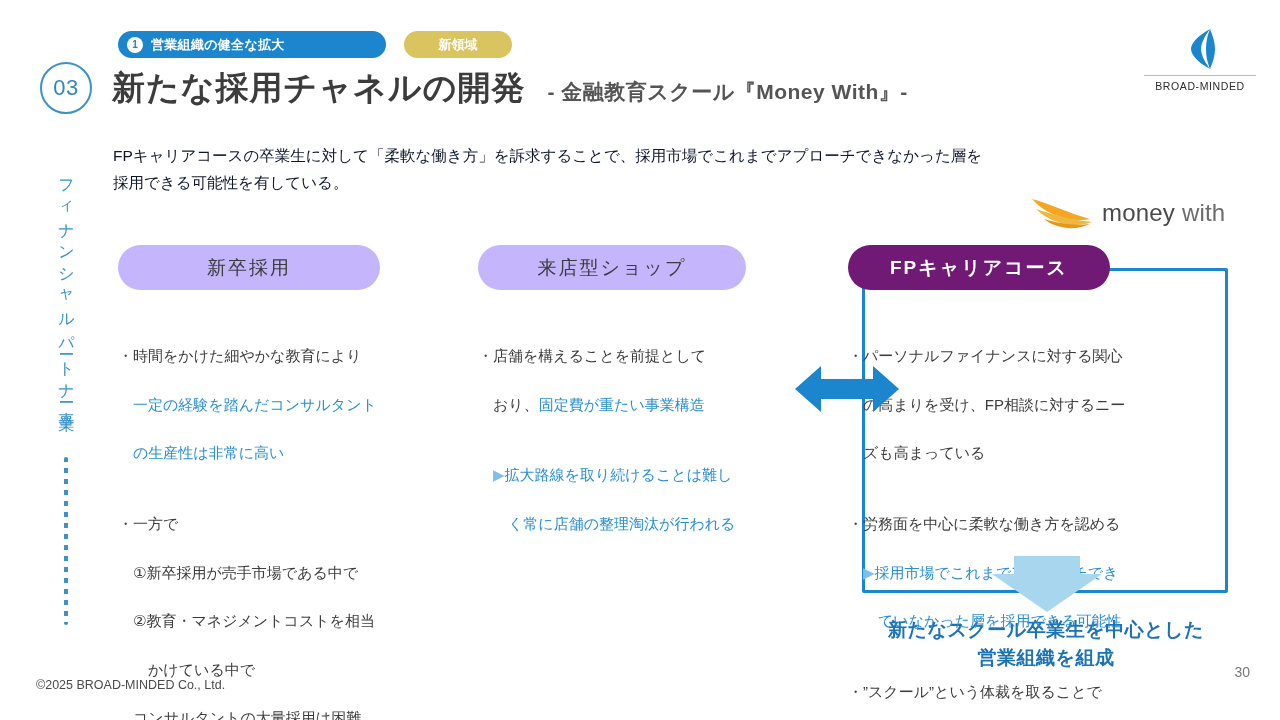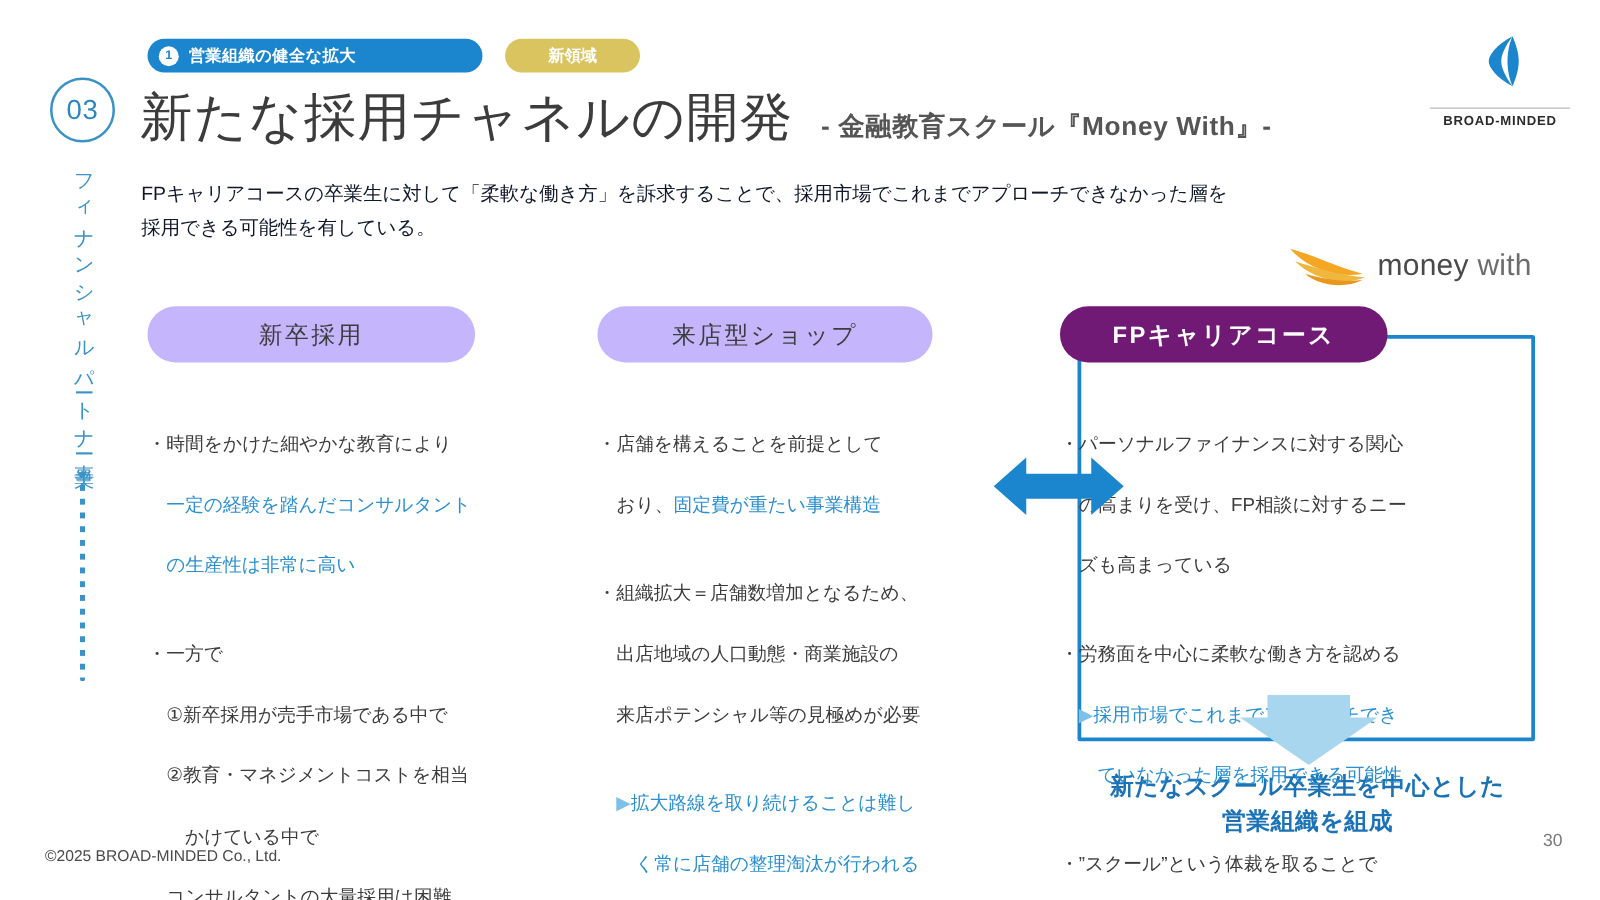--- a/index.html
+++ b/index.html
@@ -18,20 +18,21 @@
 
   
   .rail {
     position: absolute;
     left: 34px;
     top: 62px;
     width: 64px;
     display: flex;
     flex-direction: column;
     align-items: center;
+    gap: 40px;
   }
   .rail-num {
     width: 48px;
     height: 48px;
     border: 2px solid #3a92c8;
     border-radius: 50%;
     color: #2f87c2;
     font-size: 22px;
     letter-spacing: .5px;
     display: flex;
@@ -115,22 +116,22 @@
 
   
   .title-row {
     position: absolute;
     left: 112px;
     top: 66px;
     display: flex;
     align-items: baseline;
   }
   .title-main {
-    font-size: 42px;
-    font-weight: normal;
+    font-size: 33px;
+    font-weight: bold;
     color: #3c3c3c;
     letter-spacing: 1px;
     white-space: nowrap;
   }
   .title-sub {
     margin-left: 22px;
     font-size: 21px;
     font-weight: bold;
     color: #555555;
     letter-spacing: .5px;
@@ -142,23 +143,23 @@
     position: absolute;
     right: 18px;
     top: 28px;
     width: 124px;
     display: flex;
     flex-direction: column;
     align-items: center;
   }
   .corp-mark { width: 46px; height: 42px; }
   .corp-name {
-    margin-top: 16px;
+    margin-top: 5px;
     font-size: 10.5px;
-    font-weight: bold;
+    font-weight: normal;
     letter-spacing: .6px;
     color: #2b2b2b;
     border-top: 1px solid #b9b9b9;
     padding-top: 4px;
     width: 112px;
     text-align: center;
   }
 
   
   .lead {
@@ -357,25 +358,20 @@
   </div>
 </div>
 
 <div class="col" id="col2">
   <div class="col-head light">来店型ショップ</div>
   <div class="bullets">
     <div class="bullet">
       <span>・店舗を構えることを前提として</span><br>
       <span style="padding-left:15px">おり、</span><span class="hl">固定費が重たい事業構造</span>
     </div>
-    <div class="bullet">
-      <span>・組織拡大＝店舗数増加となるため、</span><br>
-      <span style="padding-left:15px">出店地域の人口動態・商業施設の</span><br>
-      <span style="padding-left:15px">来店ポテンシャル等の見極めが必要</span>
-    </div>
     <div class="bullet b-free">
       <span style="padding-left:15px" class="arrow">▶</span><span class="hl">拡大路線を取り続けることは難し</span><br>
       <span class="hl" style="padding-left:30px">く常に店舗の整理淘汰が行われる</span>
     </div>
   </div>
 </div>
 
 <div class="col" id="col3">
   <div class="col-head solid">FPキャリアコース</div>
   <div class="bullets">

